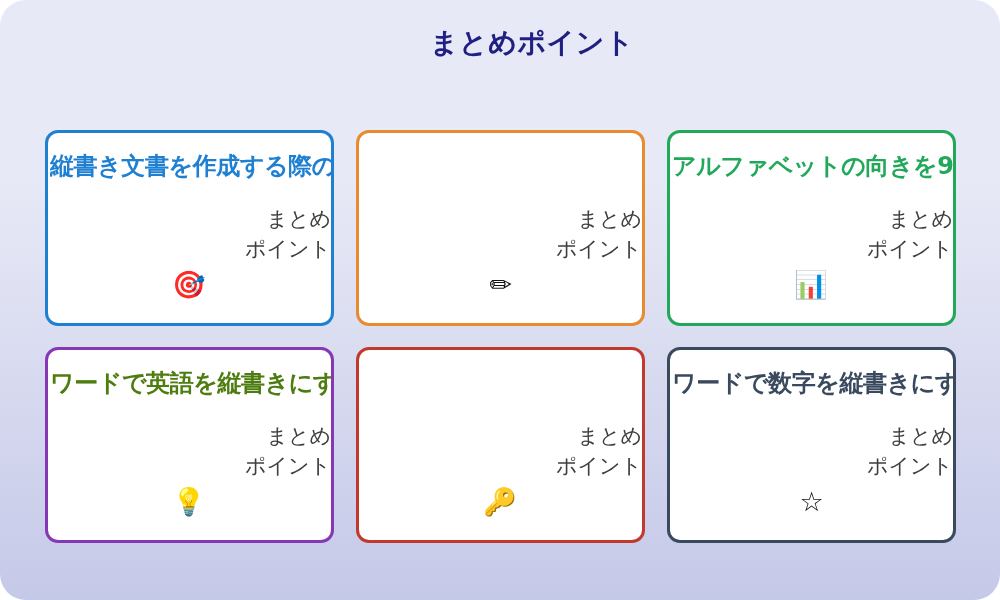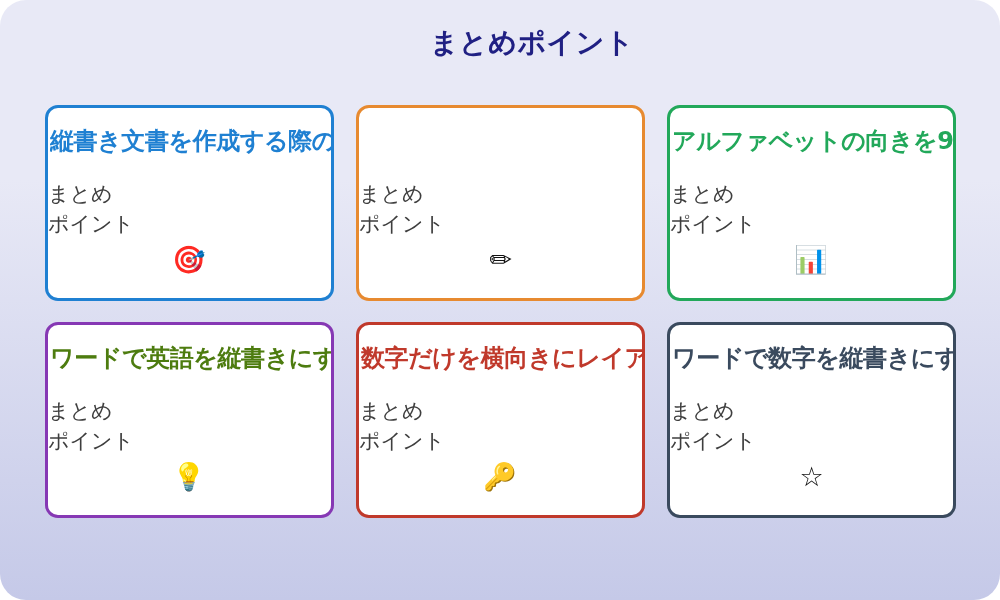--- a/index.html
+++ b/index.html
@@ -29,21 +29,21 @@
     font-size: 28px;
     font-weight: bold;
     letter-spacing: 0.5px;
     color: #202083;
     line-height: 1.2;
     margin-left: 32px;
   }
 
   #card-grid {
     position: absolute;
-    top: 105px;
+    top: 130px;
     left: 45px;
     width: 946px;
     display: grid;
     grid-template-columns: repeat(3, 289px);
     grid-template-rows: repeat(2, 196px);
     column-gap: 22px;
     row-gap: 21px;
   }
 
   .card {
@@ -66,21 +66,21 @@
     white-space: nowrap;
     overflow: hidden;
     letter-spacing: -0.4px;
   }
 
   .card-body {
     position: absolute;
     top: 72px;
     left: 0;
     width: 100%;
-    text-align: left;
+    text-align: right;
     font-size: 21px;
     font-weight: 400;
     line-height: 1.42;
     color: #3e3e3e;
     white-space: pre-line;
   }
 
   .card-icon {
     position: absolute;
     top: 138px;
@@ -124,21 +124,20 @@
     </div>
 
     <div class="card" style="border-color: rgb(134, 56, 180); background: rgb(255, 255, 255);">
       <div class="card-title" style="color: #4d7c0f;">ワードで英語を縦書きにす</div>
       <div class="card-body" style="color: rgb(62, 62, 62);">まとめ
 ポイント</div>
       <div class="card-icon" style="color: rgb(17, 17, 17);">💡</div>
     </div>
 
     <div class="card" style="border-color: rgb(192, 57, 43); background: rgb(255, 255, 255);">
-      <div class="card-title" style="color: rgb(192, 57, 43);">数字だけを横向きにレイア</div>
       <div class="card-body" style="color: rgb(62, 62, 62);">まとめ
 ポイント</div>
       <div class="card-icon" style="color: rgb(17, 17, 17);">🔑</div>
     </div>
 
     <div class="card" style="border-color: rgb(58, 74, 94); background: rgb(255, 255, 255);">
       <div class="card-title" style="color: rgb(58, 74, 94);">ワードで数字を縦書きにす</div>
       <div class="card-body" style="color: rgb(62, 62, 62);">まとめ
 ポイント</div>
       <div class="card-icon" style="color: rgb(17, 17, 17);">☆</div>

